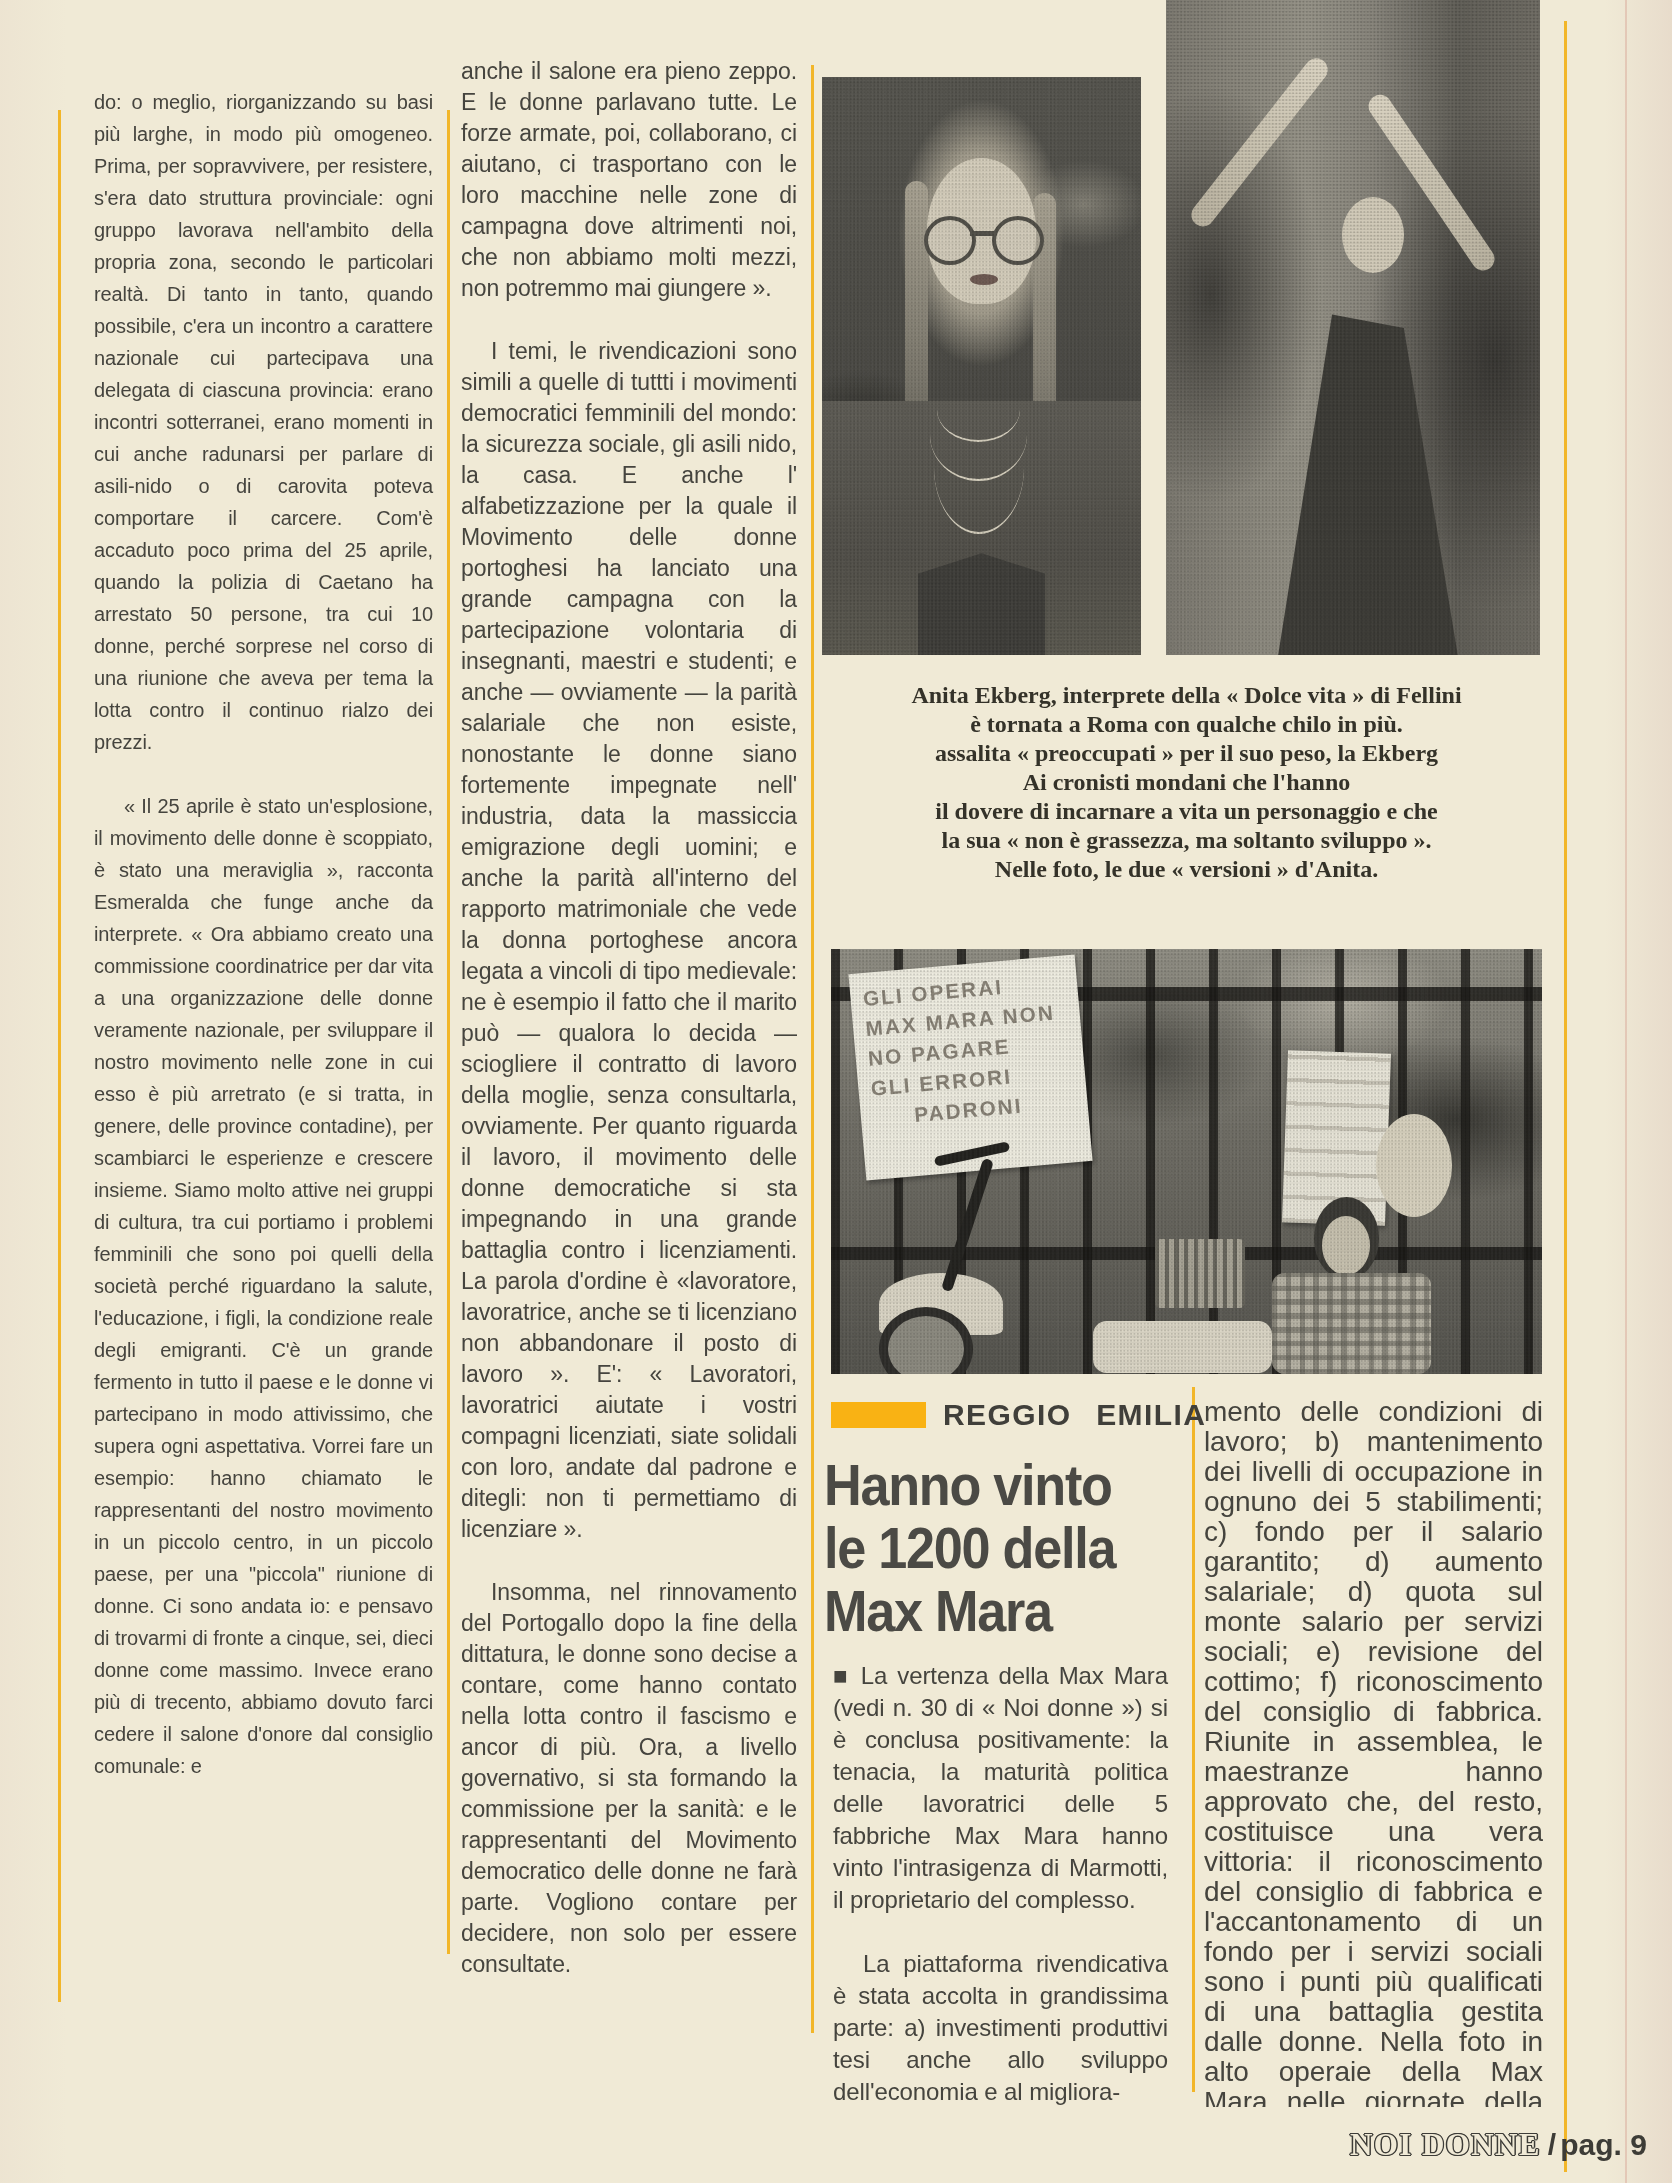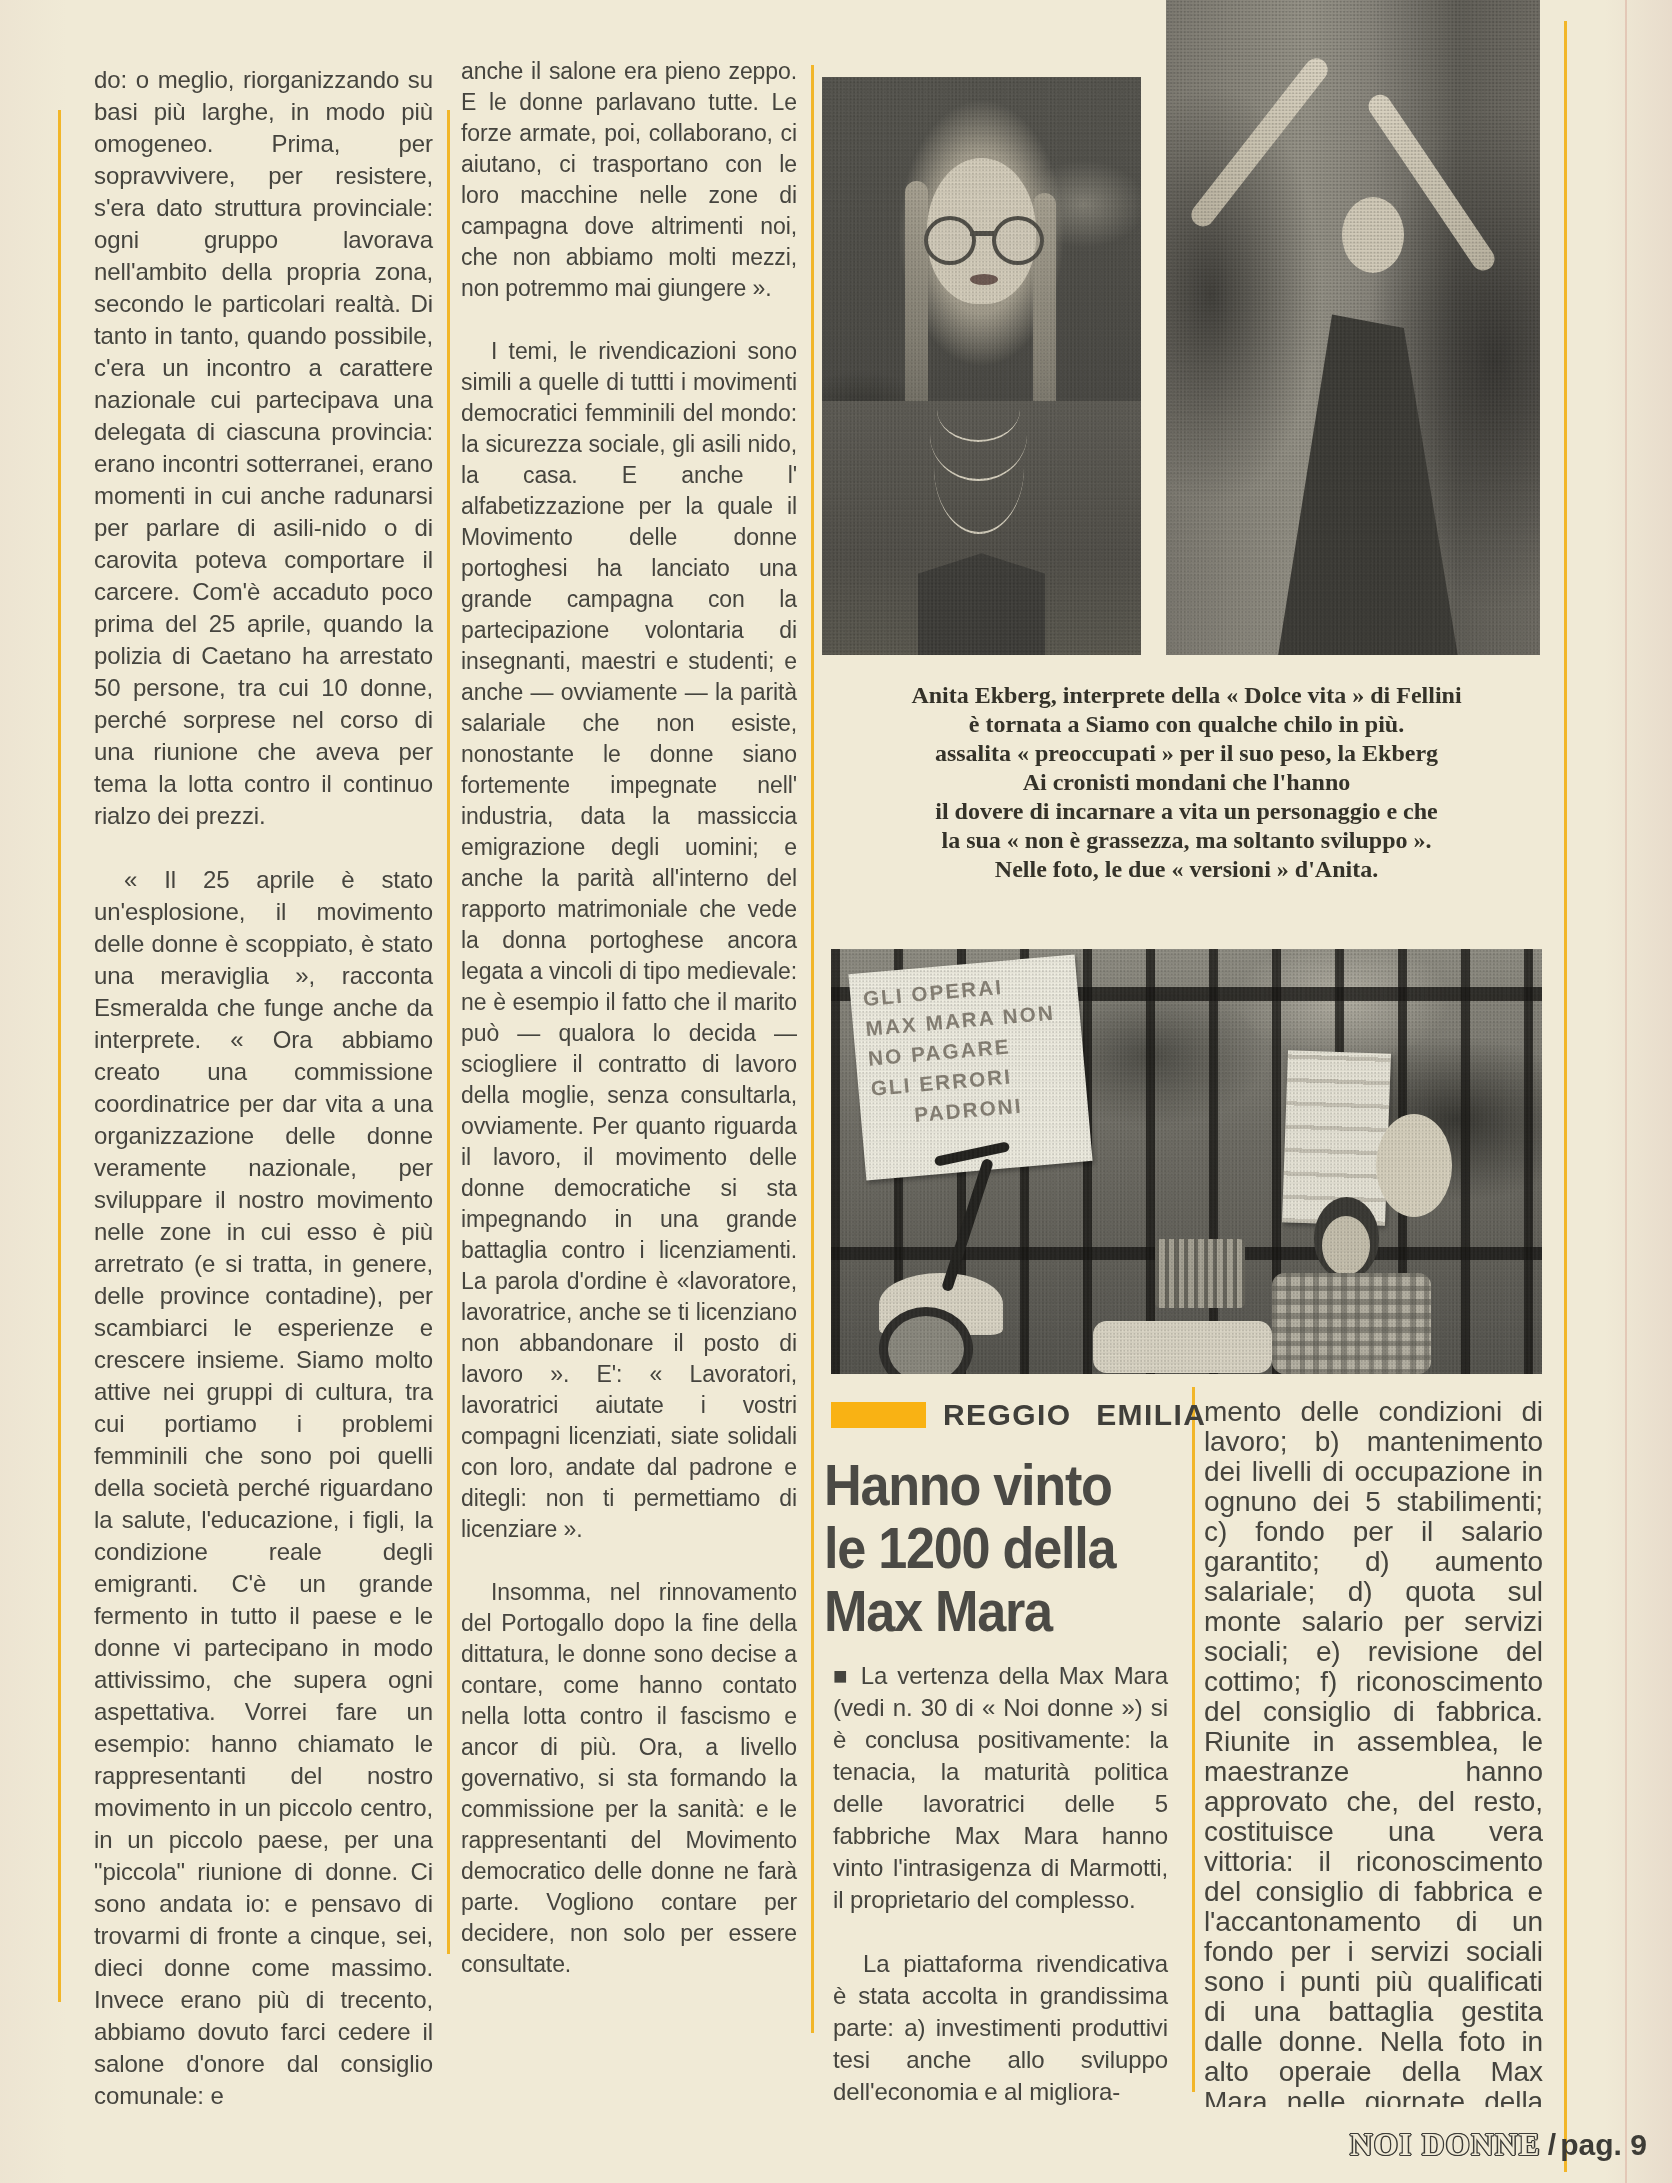--- a/index.html
+++ b/index.html
@@ -17,21 +17,21 @@
   #rule-left   {left:58px;  top:110px; height:1892px;}
   #rule-c1c2   {left:447px; top:110px; height:1844px;}
   #rule-c2r    {left:811px;top:65px;  height:1968px;}
   #rule-c4c5   {left:1192px;top:1387px;height:705px;}
   #rule-right  {left:1564px;top:20.7px;  height:2151px;}
   .crease{position:absolute; left:1625px; top:0; width:2.1px; height:2183px; background:rgba(214,164,148,.45);}
   
   .body-copy{position:absolute; text-align:justify; letter-spacing:-0.1px;}
   .body-copy p{margin:0; padding:0;}
   .body-copy p + p{text-indent:30px;margin-top:32px;}
-  #col1{left:94px; top:64px; width:339px; font-size:24px; line-height:32px;}
+  #col1{left:94px; top:86px; width:339px; font-size:20px; line-height:32px;}
   #col2{left:461px; top:56px;  width:336px; font-size:23px; line-height:31px;}
   #mm-col1{left:833px; top:1660px; width:335px; font-size:24px; line-height:32px;}
   #mm-col2{left:1204px; top:1397px; width:339px; height:710px; overflow:hidden; font-size:28px; line-height:30px;}
   
   .caption{
     position:absolute; left:831px; top:681px; width:711px;
     font-family:"Liberation Serif", serif; font-weight:bold;
     font-size:24px; line-height:29px; text-align:center; color:#343229;
   }
   
@@ -161,21 +161,21 @@
     <div class="d-arm" style="left:22%; top:6%; transform:rotate(38deg);"></div>
     <div class="d-arm" style="left:68%; top:12%; transform:rotate(-34deg);"></div>
     <div class="d-head"></div>
     <div class="d-dress"></div>
     <div class="halftone"></div>
     <div class="grain"></div>
   </div>
 
   <div class="caption">
     <div>Anita Ekberg, interprete della « Dolce vita » di Fellini</div>
-    <div>è tornata a Siamo con qualche chilo in più.</div>
+    <div>è tornata a Roma con qualche chilo in più.</div>
     <div>assalita « preoccupati » per il suo peso, la Ekberg</div>
     <div>Ai cronisti mondani che l'hanno</div>
     <div>il dovere di incarnare a vita un personaggio e che</div>
     <div>la sua « non è grassezza, ma soltanto sviluppo ».</div>
     <div>Nelle foto, le due « versioni » d'Anita.</div>
   </div>
 
   <div class="photo" id="photo-fence">
     <div class="fence-bars"></div>
     <div class="fence-rail" style="top:9%;"></div>

